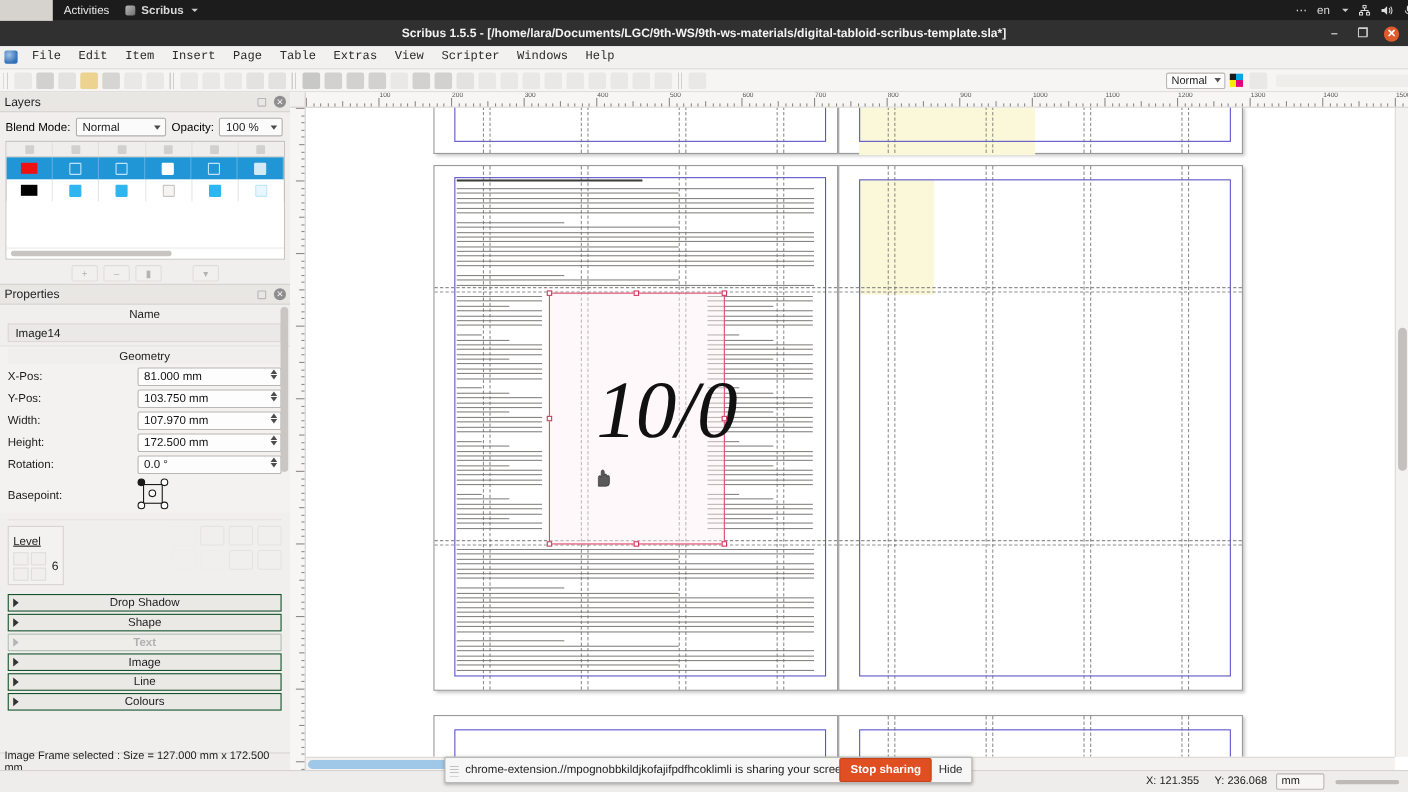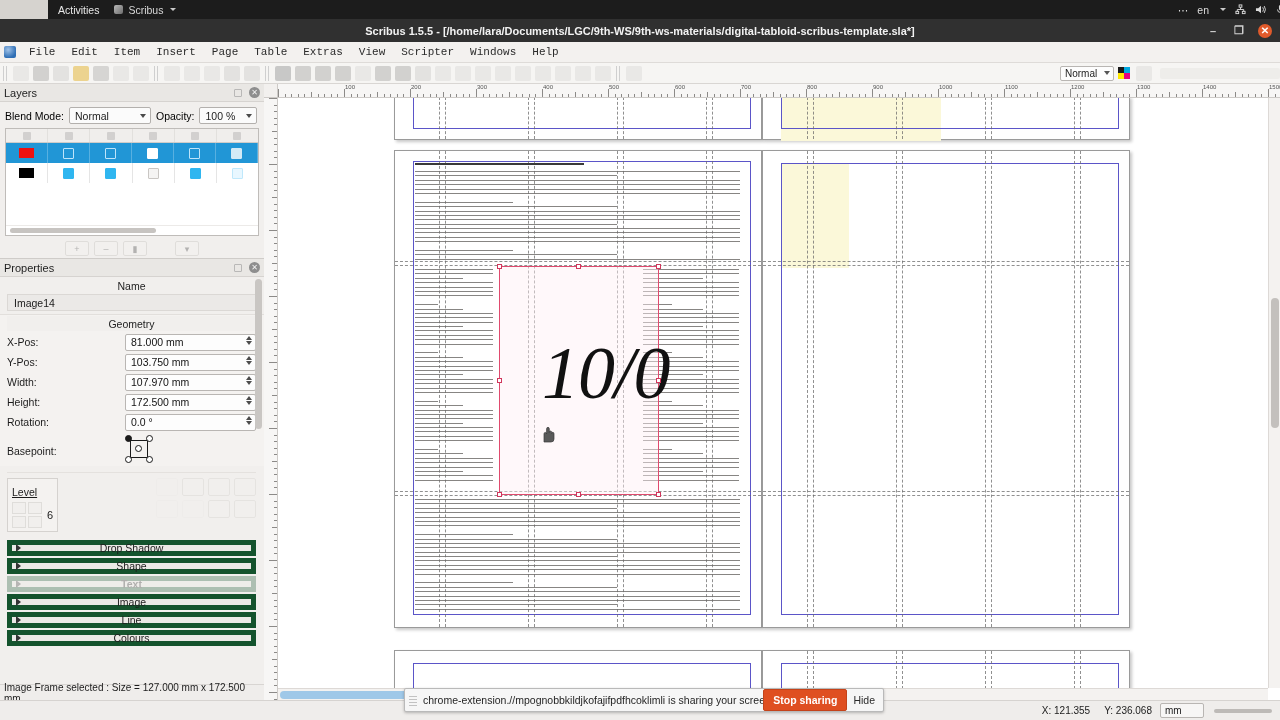--- a/index.html
+++ b/index.html
@@ -11,21 +11,21 @@
   }
   #app { position: relative; width: 1280px; height: 720px; }
 
   
   .gnome-bar {
     position: absolute; left: 0; top: 0; width: 1280px; height: 19px;
     background: #1c1c1c; color: #d8d8d8;
     font-size: 10.5px; display: flex; align-items: center; margin-left: 48px;
   }
   .gnome-activities { padding: 0 9px 0 10px; color: #e8e8e8; font-size: 10.5px; }
-  .gnome-app { display: flex; align-items: center; gap: 5px; padding: 0 6px; }
+  .gnome-app { display: flex; align-items: center; gap: 5px; padding: 0 6px; font-weight: bold; }
   .gnome-app-ico {
     width: 9px; height: 9px; border-radius: 2px;
     background: linear-gradient(135deg,#b9b9b9,#6d6d6d);
   }
   .gnome-caret {
     width: 0; height: 0; border-left: 3px solid transparent;
     border-right: 3px solid transparent; border-top: 3.5px solid #c9c9c9;
     margin-left: 2px;
   }
   .gnome-clock {
@@ -199,21 +199,21 @@
     background: #f0eeec; opacity: .55; }
   .level-num { font-size: 11px; color: #1a1a1a; padding-left: 2px; }
   .align-btns { margin-left: auto; display: grid; grid-template-columns: repeat(4, 22px);
     grid-gap: 4px; }
   .align-btns i { display: block; width: 22px; height: 18px; border: 1px solid #d8d5d2;
     background: #f2f0ee; border-radius: 2px; opacity: .45; }
   .align-btns i.faint { opacity: .18; border-color: #e6e3e0; }
 
   .acc-list { margin-top: 8px; }
   .acc {
-    margin: 2px 8px 0 7px; height: 16px; background: #ebe9e6; border: 5px solid #14532d;
+    margin: 2px 8px 0 7px; height: 16px; background: #ebe9e6; border: 1px solid #14532d;
     display: flex; align-items: center; justify-content: center; font-size: 10.5px;
     position: relative; color: #1d1d1d;
   }
   .acc.disabled { opacity: .30; font-weight: bold; }
 
   .props-scroll { position: absolute; right: 2px; top: 20px; bottom: 20px; width: 7px; }
   .props-scroll i { display: block; width: 7px; height: 150px; background: #c9c6c3; border-radius: 4px; }
 
   
   .dock-status {

